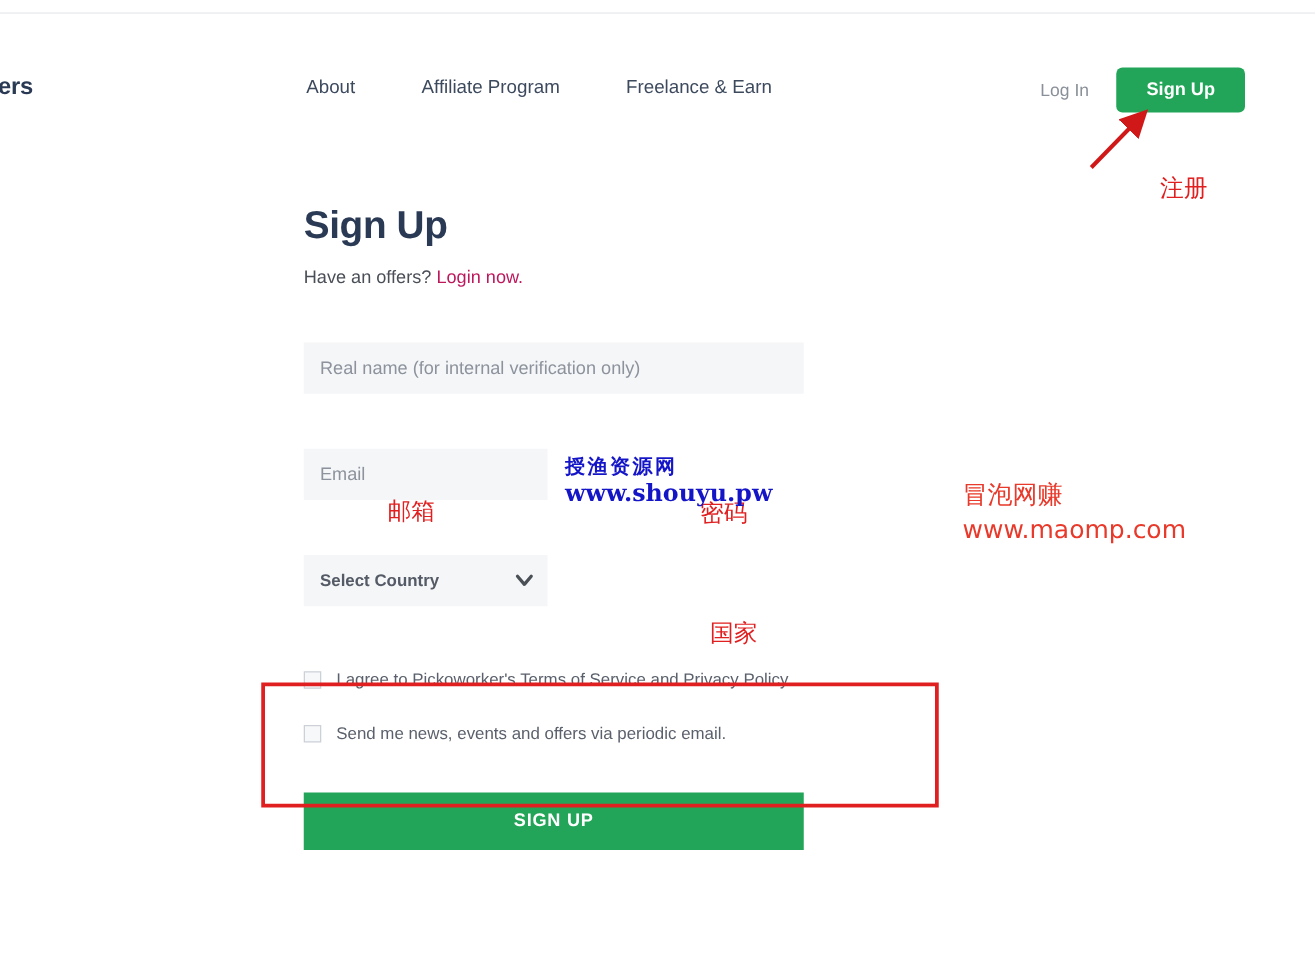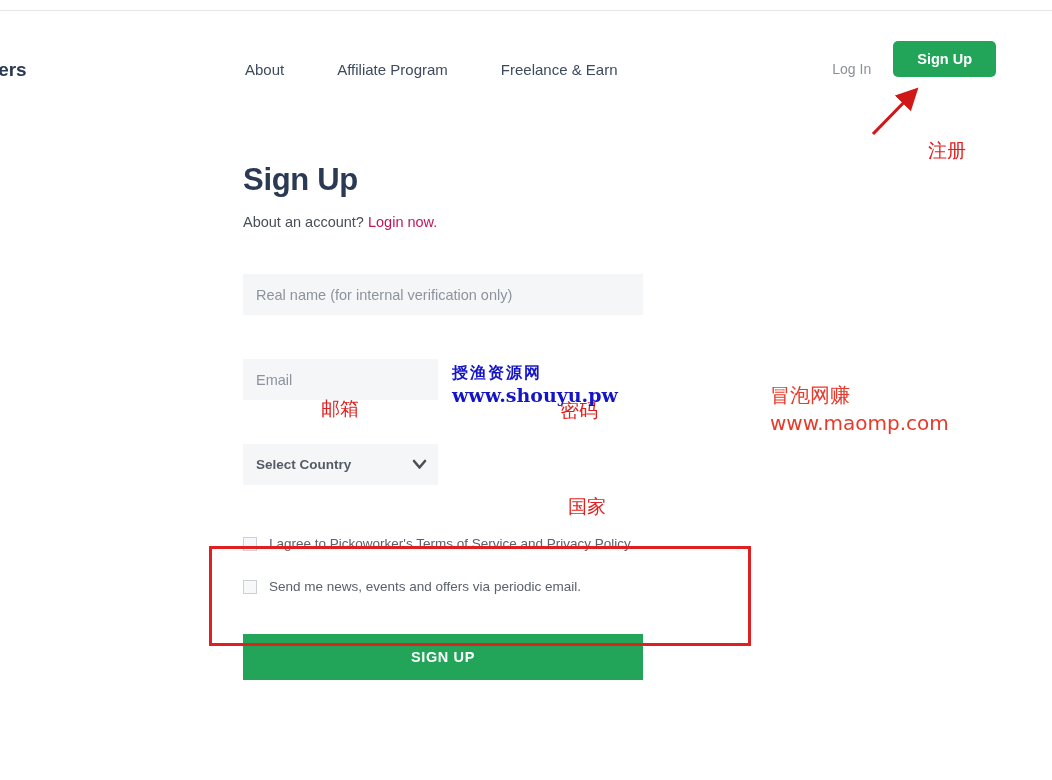--- a/index.html
+++ b/index.html
@@ -56,23 +56,23 @@
     color: #3d4a5e;
     margin-right: 53px;
     white-space: nowrap;
     cursor: pointer;
   }
   .nav-link:last-child { margin-right: 0; }
 
   .header-right {
     position: absolute;
     right: 56px;
-    top: 30px;
+    top: 43px;
     display: flex;
-    align-items: flex-end;
+    align-items: center;
   }
   .login-link {
     font-size: 14px;
     color: #8a9099;
     margin-right: 22px;
     white-space: nowrap;
     cursor: pointer;
   }
   .signup-btn {
     background: #22a558;
@@ -99,21 +99,21 @@
     pointer-events: none;
   }
   .annot-cn {
     position: absolute;
     color: #e02020;
     font-size: 19px;
     white-space: nowrap;
     font-family: "DejaVu Sans", sans-serif;
   }
   .annot-zhuce { left: 928px; top: 138px; }
-  .annot-youxiang { left: 321px; top: 396px; font-size: 19px; }
+  .annot-youxiang { left: 310px; top: 396px; font-size: 19px; }
   .annot-mima { left: 560px; top: 398px; font-size: 19px; }
   .annot-guojia { left: 568px; top: 494px; font-size: 19px; }
 
   .red-box {
     position: absolute;
     left: 209px;
     top: 546px;
     width: 542px;
     height: 100px;
     border: 3px solid #e02020;
@@ -297,21 +297,21 @@
   </defs>
   <line x1="7" y1="50" x2="48" y2="8" stroke="#d01818" stroke-width="3.2" marker-end="url(#ah)"></line>
 </svg>
 <div class="annot-cn annot-zhuce">注册</div>
 
 <div class="signup-form">
 
   <h1 class="page-title">Sign Up</h1>
 
   <div class="have-account">
-    <span>About an account?</span>
+    <span>Have an offers?</span>
     <span class="login-now">Login now.</span>
   </div>
 
   <div class="field-block">
     <input class="text-input input-full" type="text" placeholder="Real name (for internal verification only)" style="">
   </div>
 
   <div class="field-block field-row">
     <input class="text-input input-half" type="text" placeholder="Email" style="">
   </div>

